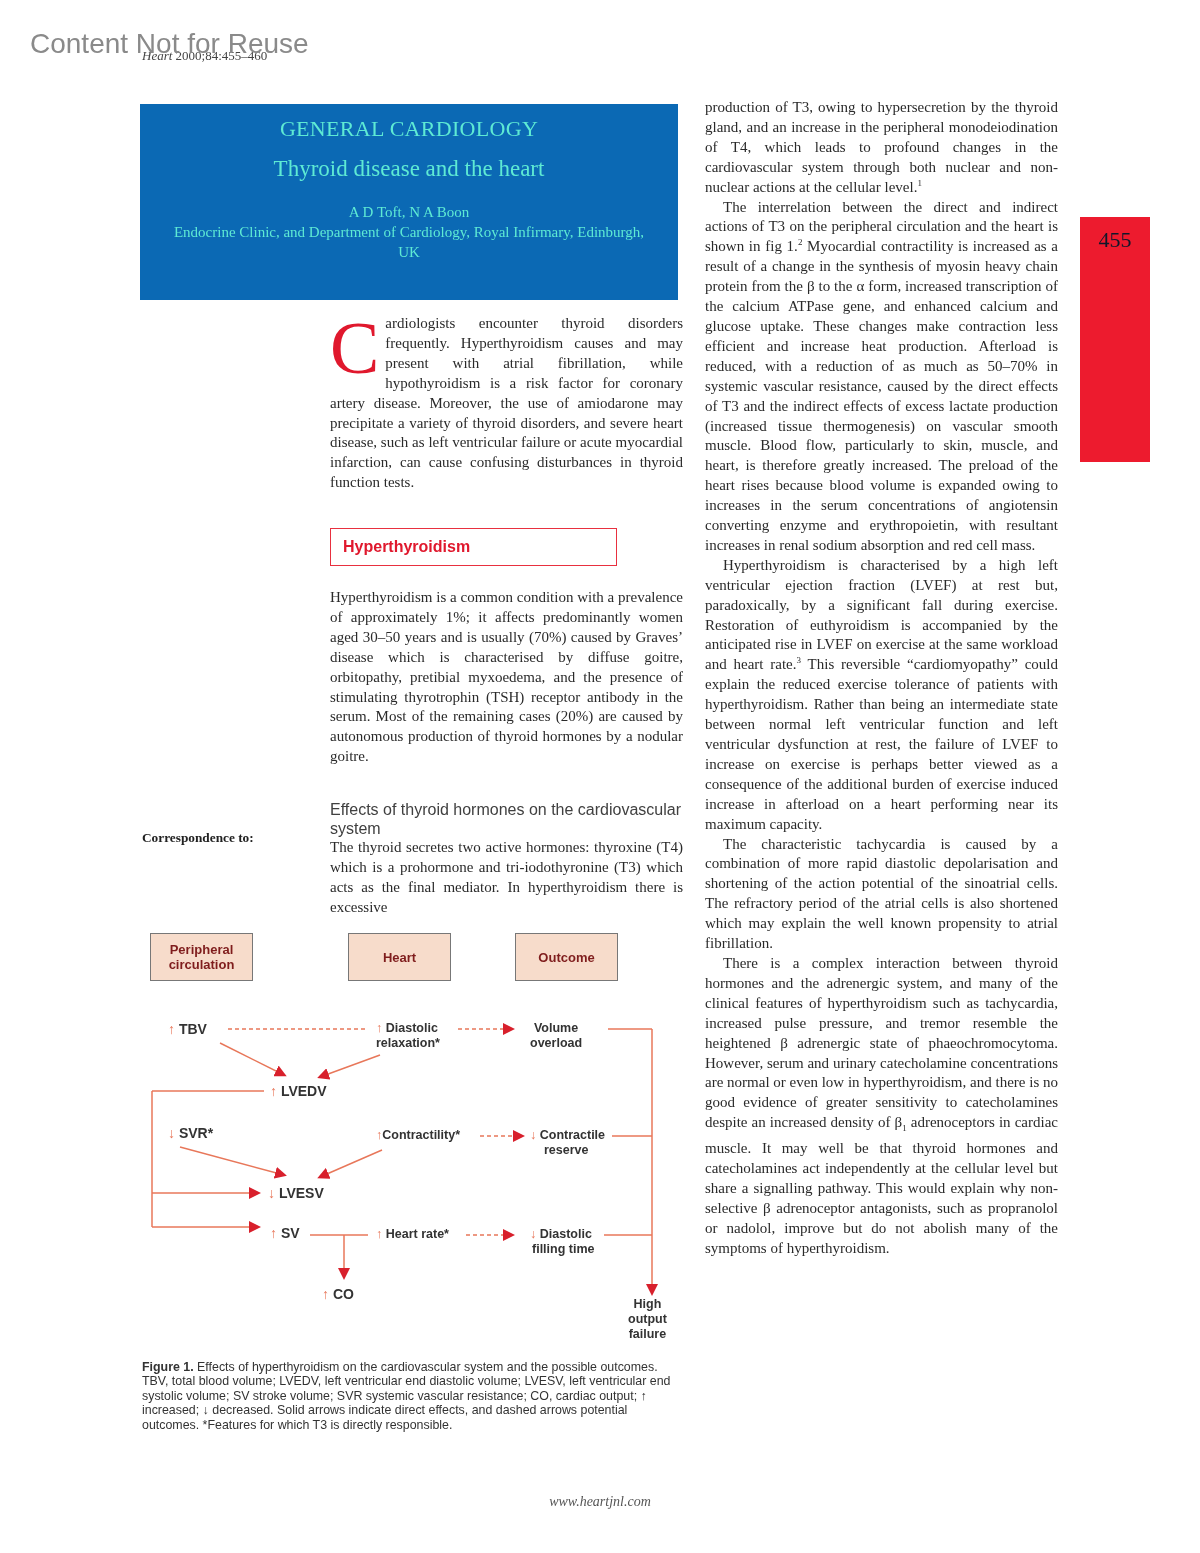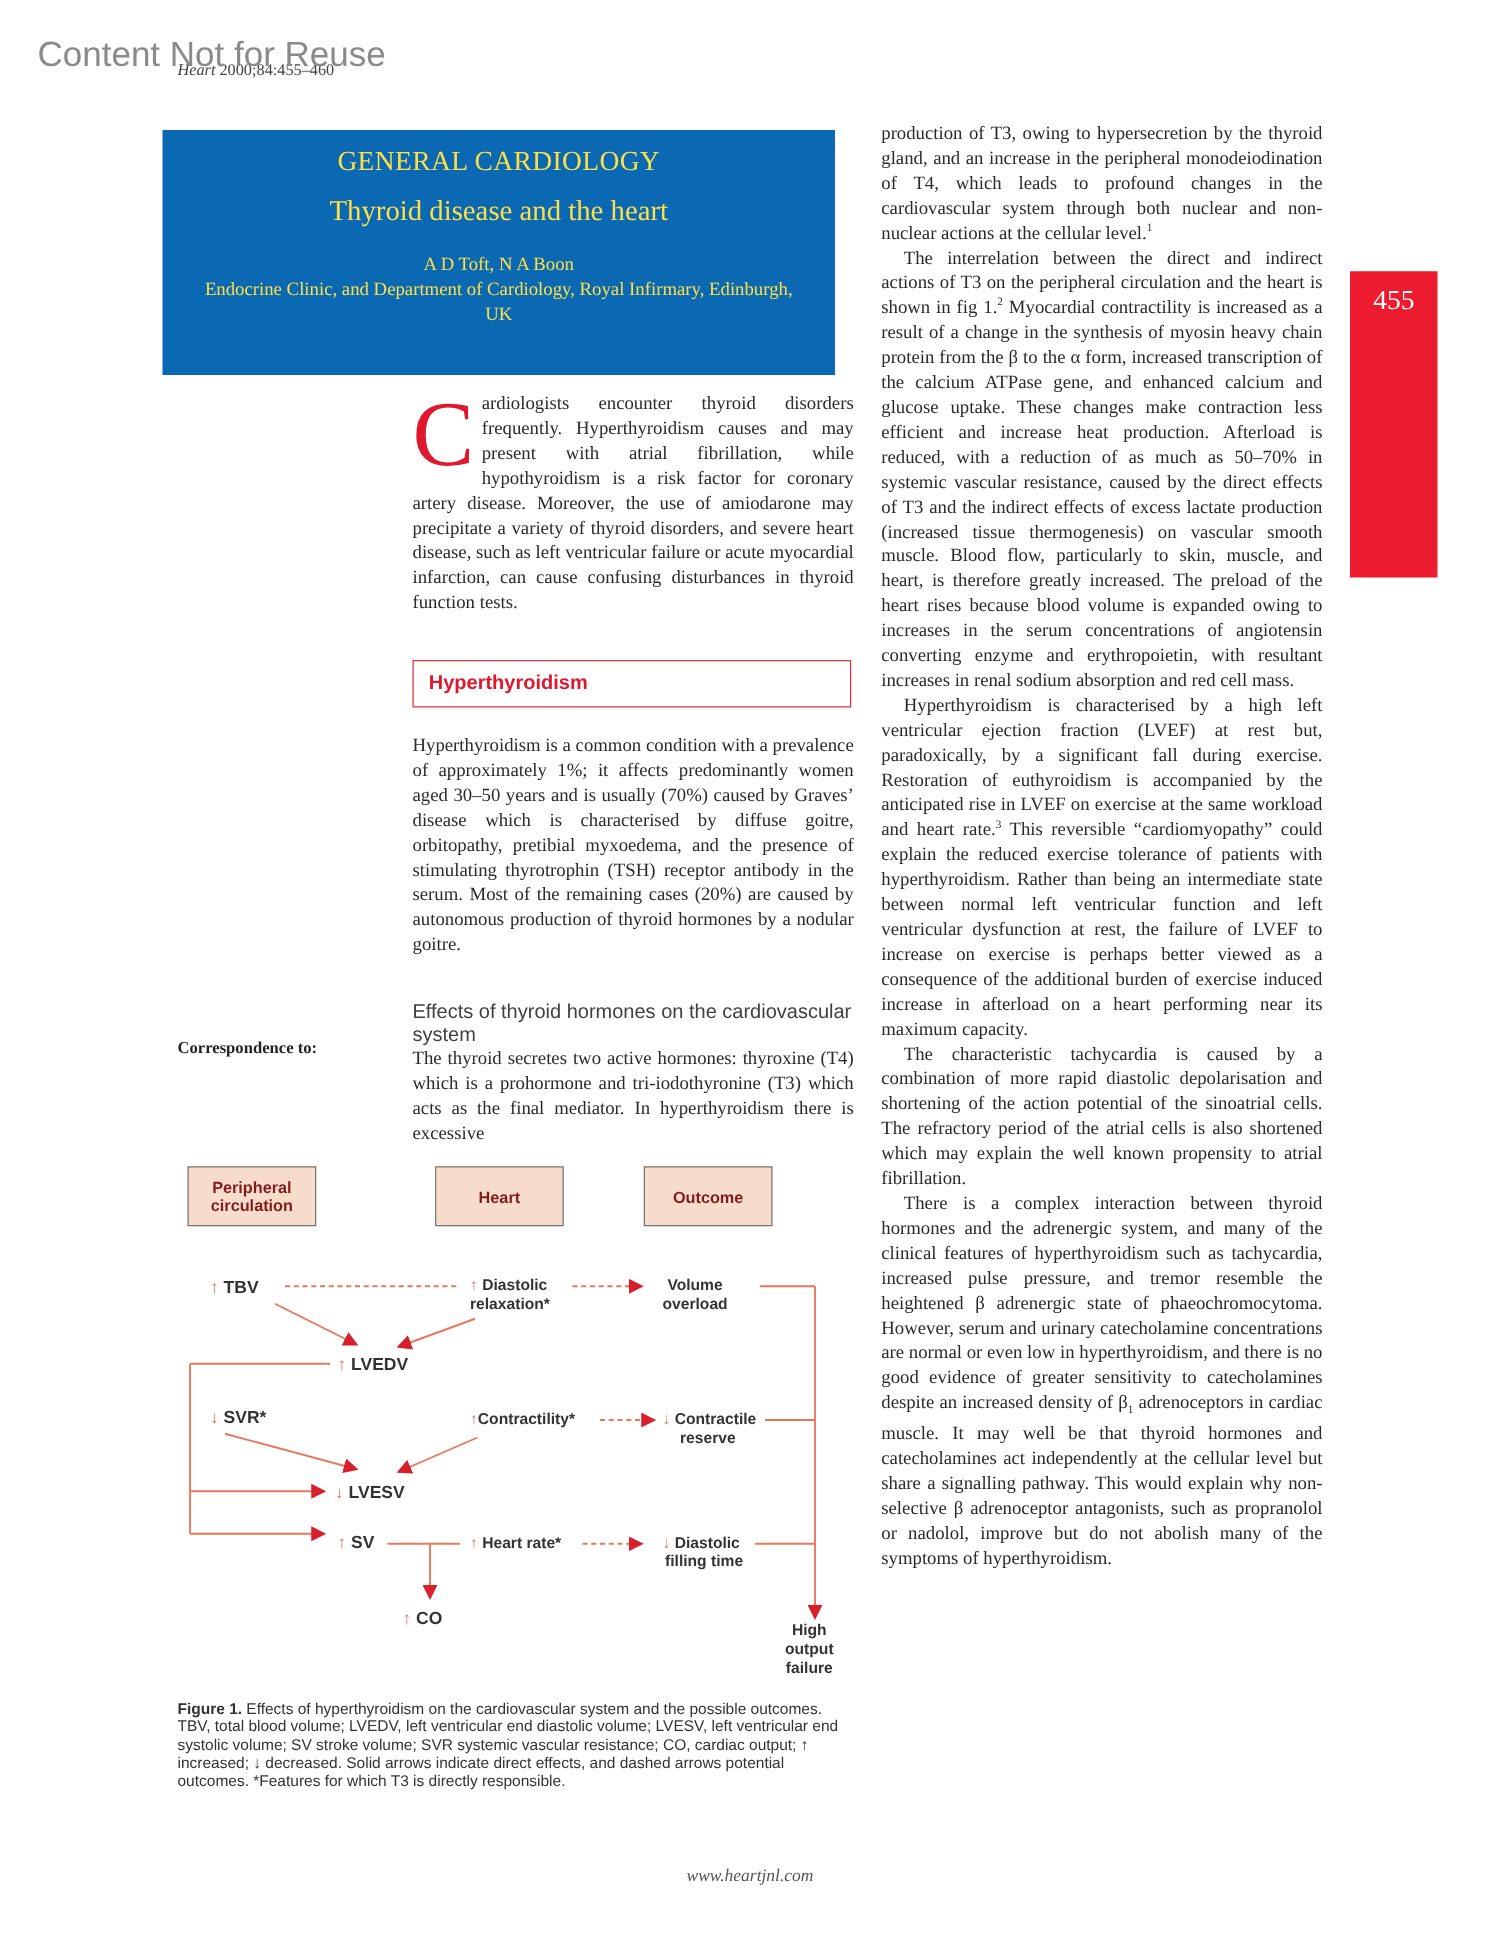--- a/index.html
+++ b/index.html
@@ -1,38 +1,38 @@
 <!DOCTYPE html>
 <html><head>
 <meta charset="utf-8">
 <style>
   html, body { margin:0; padding:0; background:#ffffff; }
   body { width:1200px; height:1553px; position:relative; overflow:hidden; font-family:"Liberation Serif", serif; color:#2a2a2a; }
   .abs { position:absolute; }
   .watermark { left:30px; top:28px; font-family:"Liberation Sans", sans-serif; font-size:28px; color:#8a8a8a; white-space:nowrap; z-index:2; }
   .journal-ref { left:142px; top:48px; font-size:13px; color:#444; z-index:1; }
   .journal-ref i { font-style:italic; }
-  .header-box { left:130px; top:104px; width:538px; height:196px; background:#0b69b4; color:#fde047; text-align:center; }
+  .header-box { left:140px; top:104px; width:538px; height:196px; background:#0b69b4; color:#5eead4; text-align:center; }
   .header-section { font-size:22px; margin-top:12px; letter-spacing:0.3px; }
   .header-title { font-size:23px; margin-top:14px; }
   .header-authors { font-size:15px; margin-top:20px; line-height:20px; }
   .header-affil { font-size:15px; line-height:20px; }
   .col { font-size:15px; line-height:19.9px; text-align:justify; }
   .col p { margin:0; }
   .indent { text-indent:18px; }
   .intro { left:330px; top:314px; width:353px; }
   .dropcap { float:left; font-size:74px; line-height:60px; color:#e0182d; margin:4px 6px 0 0; font-family:"Liberation Serif", serif; }
-  .section-box { left:330px; top:528px; width:351px; height:38px; border:1.5px solid #e8303f; box-sizing:border-box; }
+  .section-box { left:330px; top:528px; width:287px; height:38px; border:1.5px solid #e8303f; box-sizing:border-box; }
   .section-box span { position:absolute; left:12px; top:9px; font-family:"Liberation Sans", sans-serif; font-weight:bold; font-size:16px; color:#e0182d; }
   .hyper-para { left:330px; top:588px; width:353px; }
   .subhead { left:330px; top:800px; width:353px; font-family:"Liberation Sans", sans-serif; font-size:16px; line-height:19px; color:#404040; }
   .effects-para { left:330px; top:838px; width:353px; }
   .corr { left:142px; top:829px; width:170px; font-size:13.3px; line-height:17px; font-weight:bold; color:#222; }
   .right-col { left:705px; top:98px; width:353px; }
-  .page-tab { left:1080px; top:217px; width:70px; height:245px; background:#ed1b2e; color:#ffffff; text-align:center; }
+  .page-tab { left:1080px; top:217px; width:70px; height:245px; background:#ed1b2e; color:#0f172a; text-align:center; }
   .page-tab span { display:block; margin-top:10px; font-size:22px; }
   .figure { left:140px; top:925px; width:545px; height:425px; }
   .fig-box { position:absolute; background:#f7dccb; border:1.5px solid #777; box-sizing:border-box; font-family:"Liberation Sans", sans-serif; font-size:13px; color:#7f1d1d; text-align:center; display:flex; align-items:center; justify-content:center; line-height:15px; font-weight:bold; }
   .node { position:absolute; font-family:"Liberation Sans", sans-serif; font-size:14px; font-weight:bold; color:#333; line-height:17px; white-space:nowrap; }
   .node.small { font-size:12.5px; line-height:15px; }
   .up { color:#e8775a; font-weight:normal; }
   .caption { left:142px; top:1360px; width:545px; font-family:"Liberation Sans", sans-serif; font-size:12.4px; line-height:14.4px; color:#333; }
   .caption b { font-weight:bold; }
   .footer { left:500px; top:1494px; width:200px; text-align:center; font-style:italic; font-size:14px; color:#555; }
   sup { font-size:9px; line-height:0; }

